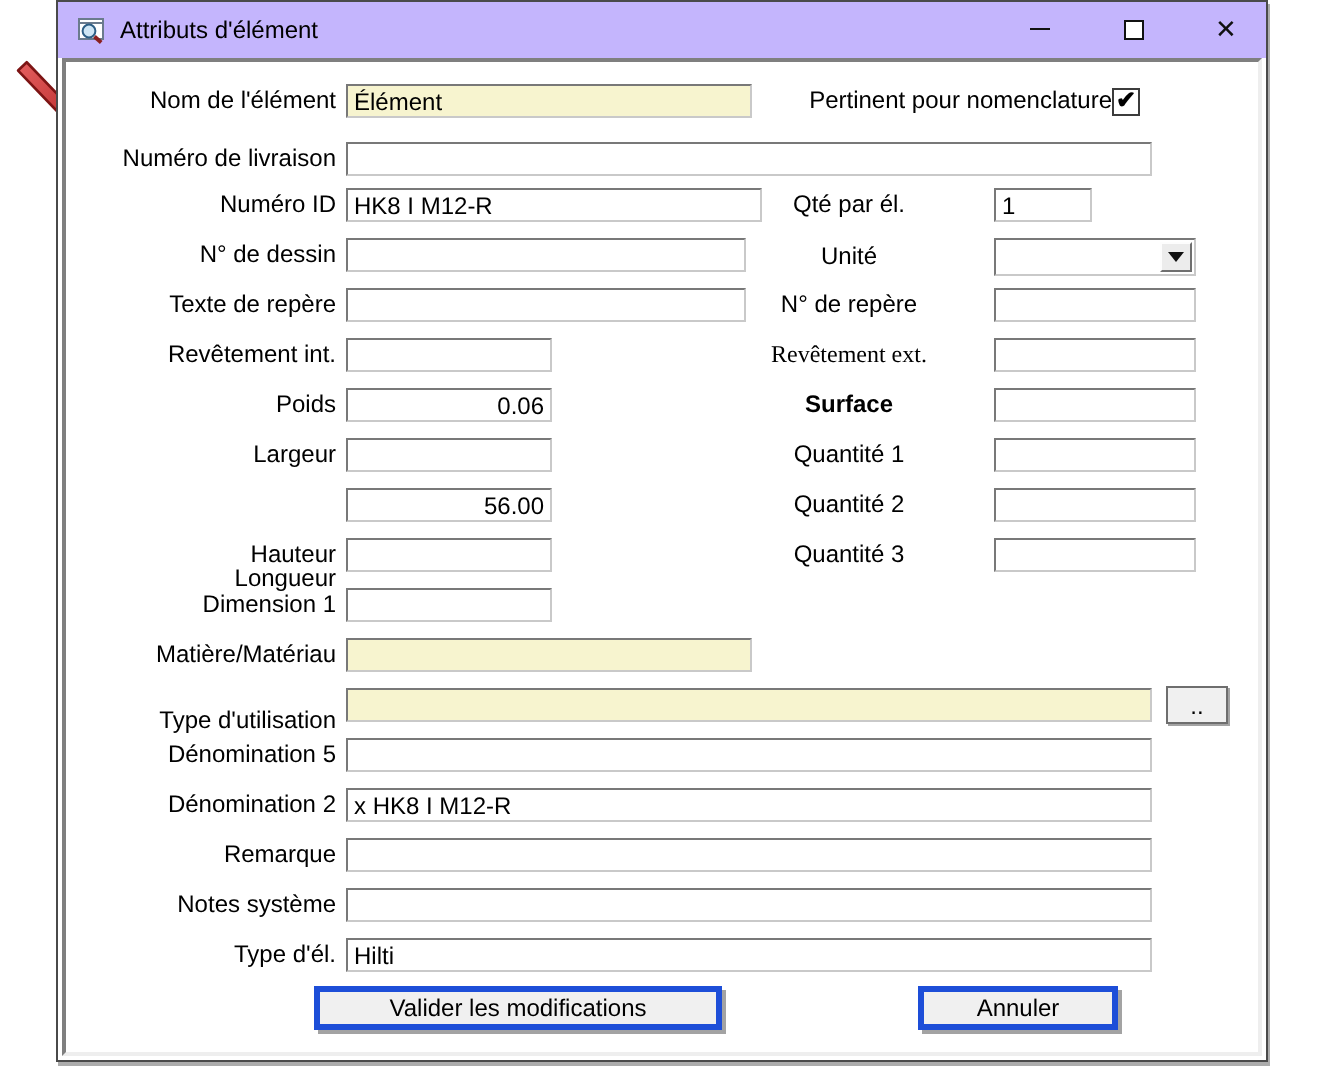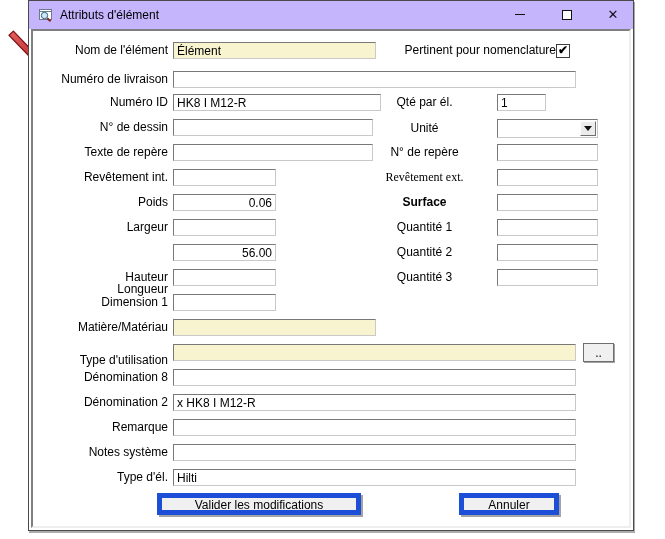--- a/index.html
+++ b/index.html
@@ -30,21 +30,21 @@
   .dd{position:absolute;box-sizing:border-box;background:#ffffff;border:1px solid;
       border-color:#787878 #c9c9c9 #c9c9c9 #787878;}
   .dd-btn{position:absolute;right:1px;top:1px;bottom:1px;width:16px;background:#ececec;
           border:1px solid;border-color:#fdfdfd #6f6f6f #6f6f6f #fdfdfd;box-sizing:border-box;
           display:flex;align-items:center;justify-content:center;cursor:pointer;}
   .dd-arrow{width:0;height:0;border-left:4px solid transparent;border-right:4px solid transparent;
             border-top:5px solid #111;}
   .cb{position:absolute;left:527px;top:43px;width:12px;height:12px;background:#fff;
       border:1px solid #3c3c3c;box-sizing:content-box;text-align:center;cursor:pointer;}
   .cb span{display:block;font-size:12px;line-height:12px;font-weight:bold;color:#000;margin-top:-1px;}
-  .btn{position:absolute;background:#f0f0f0;border:5px solid #1d4ed8;box-shadow:2px 2px 0 #a3a3a3;
+  .btn{position:absolute;background:#f0f0f0;border:3px solid #1d4ed8;box-shadow:2px 2px 0 #a3a3a3;
        font-family:"Liberation Sans",sans-serif;font-size:12px;color:#000;text-align:center;
        box-sizing:border-box;cursor:pointer;padding:0;}
   .small-btn{position:absolute;background:#f0f0f0;border:1px solid #6e6e6e;box-shadow:1px 1px 0 #a3a3a3;
        font-family:"Liberation Sans",sans-serif;font-size:12px;line-height:14px;color:#000;text-align:center;
        box-sizing:border-box;cursor:pointer;padding:0;}
   .arrow-svg{position:absolute;left:4px;top:28px;}
 </style>
 </head>
 <body>
 
@@ -140,21 +140,21 @@
     <div class="lbl" style="top:293px;">Dimension 1</div>
     <input class="txt" style="left: 144px; top: 293px; width: 103px;" type="text" value="">
 
     <div class="lbl" style="top:318px;">Matière/Matériau</div>
     <input class="txt yellow" style="left: 144px; top: 318px; width: 203px;" type="text" value="">
 
     <div class="lbl" style="top:331px;margin-top:20px;">Type d'utilisation</div>
     <input class="txt yellow" style="left: 144px; top: 343px; width: 403px;" type="text" value="">
     <button class="small-btn" style="left:554px;top:342px;width:31px;height:19px;">..</button>
 
-    <div class="lbl" style="top:368px;">Dénomination 8</div>
+    <div class="lbl" style="top:368px;">Dénomination 5</div>
     <input class="txt" style="left: 144px; top: 368px; width: 403px;" type="text" value="">
 
     <div class="lbl" style="top:393px;">Dénomination 2</div>
     <input class="txt" style="left: 144px; top: 393px; width: 403px;" type="text" value="x HK8 I M12-R">
 
     <div class="lbl" style="top:418px;">Remarque</div>
     <input class="txt" style="left: 144px; top: 418px; width: 403px;" type="text" value="">
 
     <div class="lbl" style="top:443px;">Notes système</div>
     <input class="txt" style="left: 144px; top: 443px; width: 403px;" type="text" value="">

